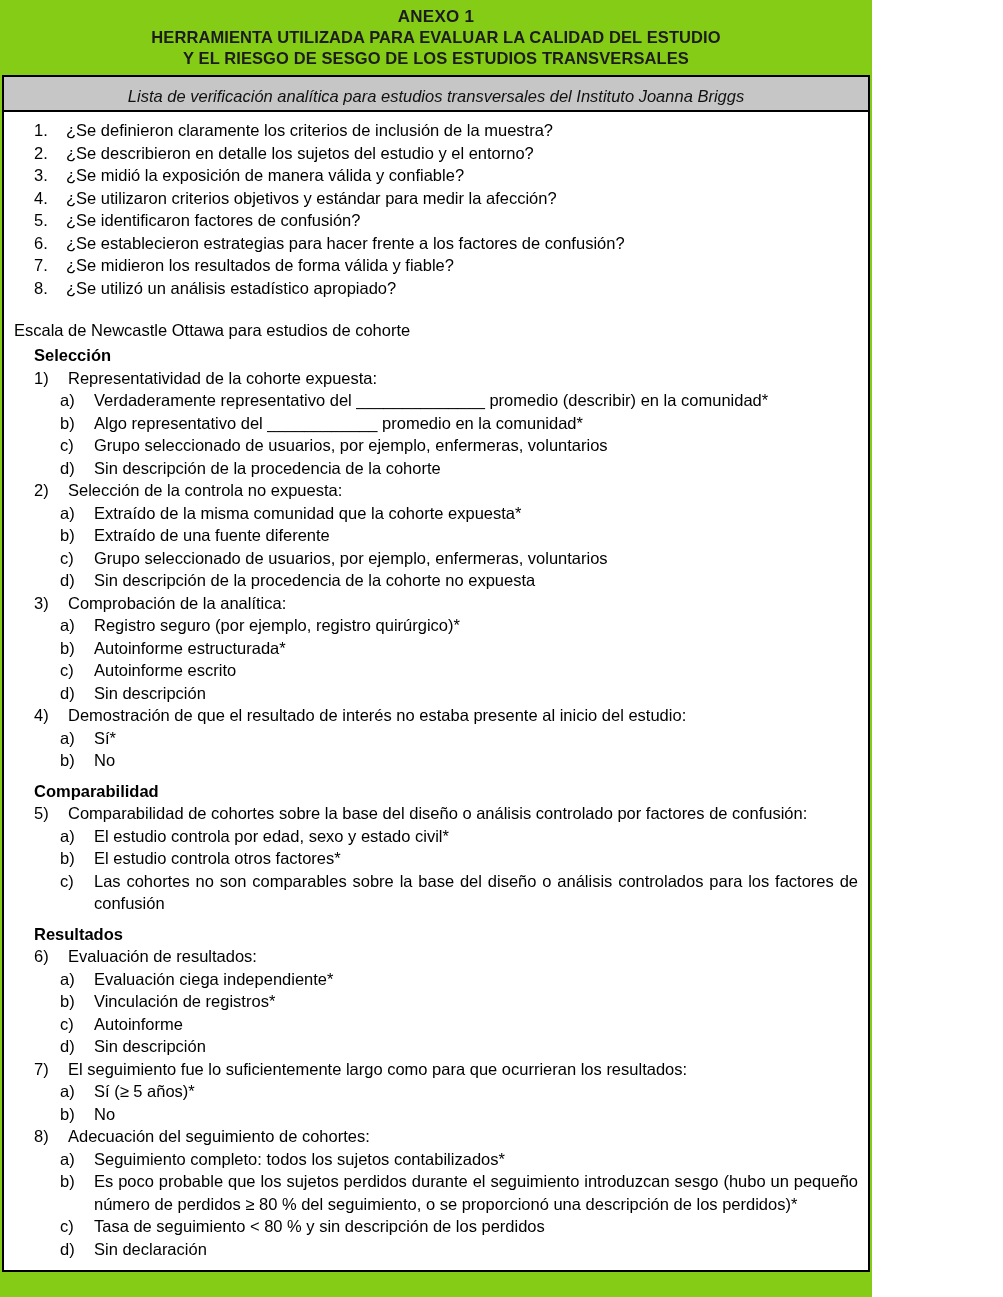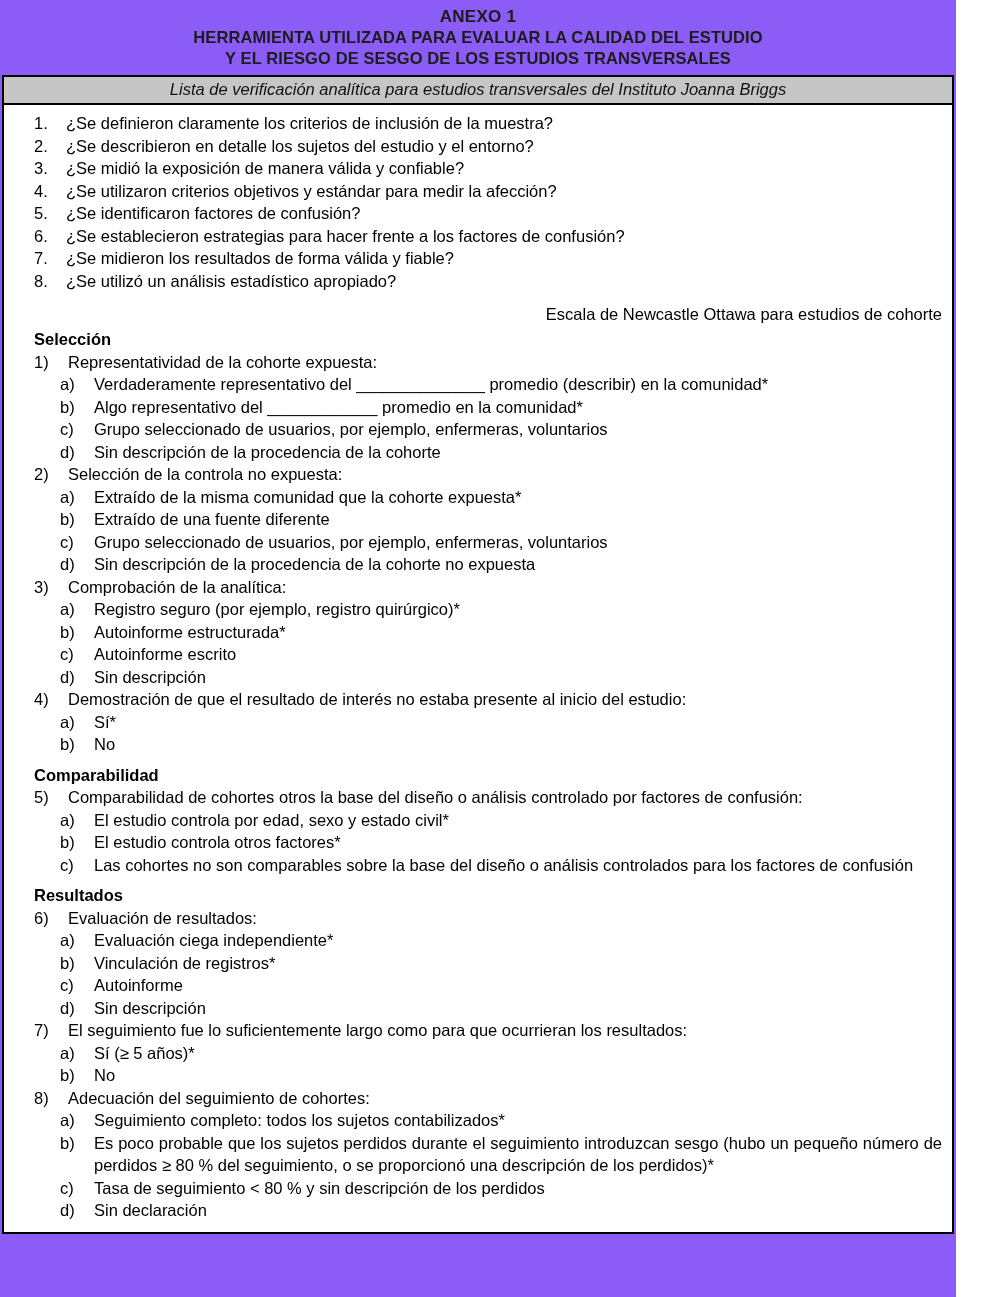--- a/index.html
+++ b/index.html
@@ -2,24 +2,24 @@
 <html><head>
 <meta charset="utf-8">
 <style>
   * { box-sizing: border-box; }
   html, body { margin: 0; padding: 0; background: #ffffff; }
   body {
     font-family: "Liberation Sans", "DejaVu Sans", sans-serif;
     color: #000;
   }
   .page {
-    width: 956px;
+    width: 872px;
     min-height: 1297px;
     padding: 6px 2px 4px 2px;
-    background: #8b5cf6;
+    background: #84cc16;
   }
   .title-block {
     text-align: center;
     font-weight: 700;
     line-height: 21px;
     margin-bottom: 6px;
     color: #1c1c1c;
   }
   .t1 { font-size: 17px; letter-spacing: 0.3px; }
   .t2 { font-size: 16.5px; letter-spacing: 0.1px; }
@@ -27,41 +27,41 @@
     border: 2px solid #000;
     background: #fff;
   }
   .band {
     background: #c6c6c6;
     border-top: 2px solid #000;
     border-bottom: 2px solid #000;
     font-style: italic;
     font-size: 16.5px;
     text-align: center;
-    padding: 2px 6px 4px 6px;
+    padding: 9px 6px 4px 6px;
     line-height: 20px;
     color: #111;
   }
   .band.first { border-top: none; }
   .jbi-list { padding: 7px 10px 8px 30px; }
   .row {
     display: flex;
     align-items: flex-start;
     font-size: 16.5px;
     line-height: 22.5px;
   }
   .marker { flex: 0 0 auto; }
   .text { flex: 1 1 auto; margin-left: 8px; }
   .jbi-row .marker { width: 24px; }
   .nos-body { padding: 3px 10px 10px 30px; }
   .nos-subtitle {
-    text-align: right;
+    text-align: left;
     font-size: 16.5px;
     line-height: 23px;
-    margin: 0 0 2px -20px;
+    margin: 9px 0 2px -20px;
   }
   .sec-heading {
     font-weight: 700;
     font-size: 16.5px;
     line-height: 22.5px;
   }
   .nos-section + .nos-section { margin-top: 8px; }
   .nos-item .marker { width: 26px; }
   .nos-opt { margin-left: 26px; }
   .nos-opt .marker { width: 26px; }
@@ -193,21 +193,21 @@
             </div>
             <div class="row nos-opt">
               <span class="marker">b)</span>
               <span class="text">No</span>
             </div>
           </div>
           <div class="nos-section">
             <div class="sec-heading">Comparabilidad</div>
             <div class="row nos-item">
               <span class="marker">5)</span>
-              <span class="text">Comparabilidad de cohortes otros la base del diseño o análisis controlado por factores de confusión:</span>
+              <span class="text">Comparabilidad de cohortes sobre la base del diseño o análisis controlado por factores de confusión:</span>
             </div>
             <div class="row nos-opt">
               <span class="marker">a)</span>
               <span class="text">El estudio controla por edad, sexo y estado civil*</span>
             </div>
             <div class="row nos-opt">
               <span class="marker">b)</span>
               <span class="text">El estudio controla otros factores*</span>
             </div>
             <div class="row nos-opt">

